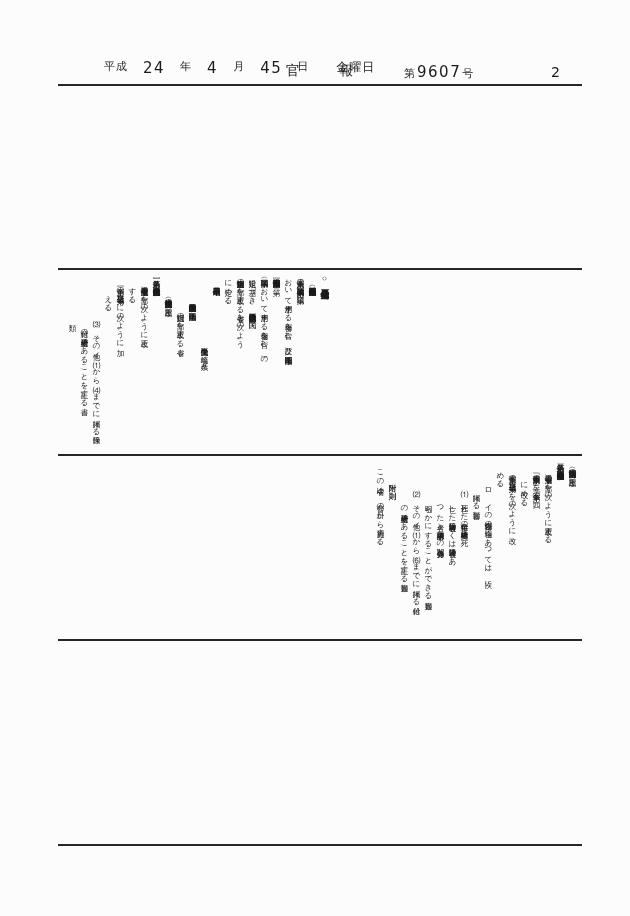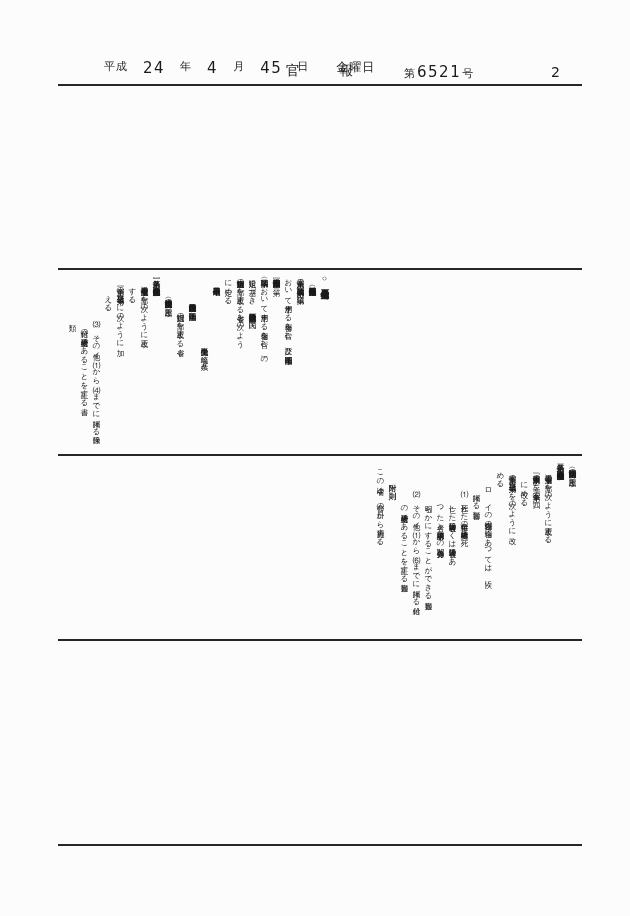--- a/index.html
+++ b/index.html
@@ -67,21 +67,21 @@
     <span class="k">月</span>
     <span class="d">45</span>
     <span class="k">日</span>
     <span class="k wd">金曜日</span>
 </div>
 
 <div class="masthead">官報</div>
 
 <div class="issue">
   <span class="k">第</span>
-    <span class="d">6521</span>
+    <span class="d">9607</span>
     <span class="k">号</span>
 </div>
 
 <div class="pagenum">2</div>
 
 <div class="rule rule-header"></div>
 <div class="rule rule-1"></div>
 <div class="rule rule-2"></div>
 <div class="rule rule-3"></div>
 <div class="rule rule-4"></div>

